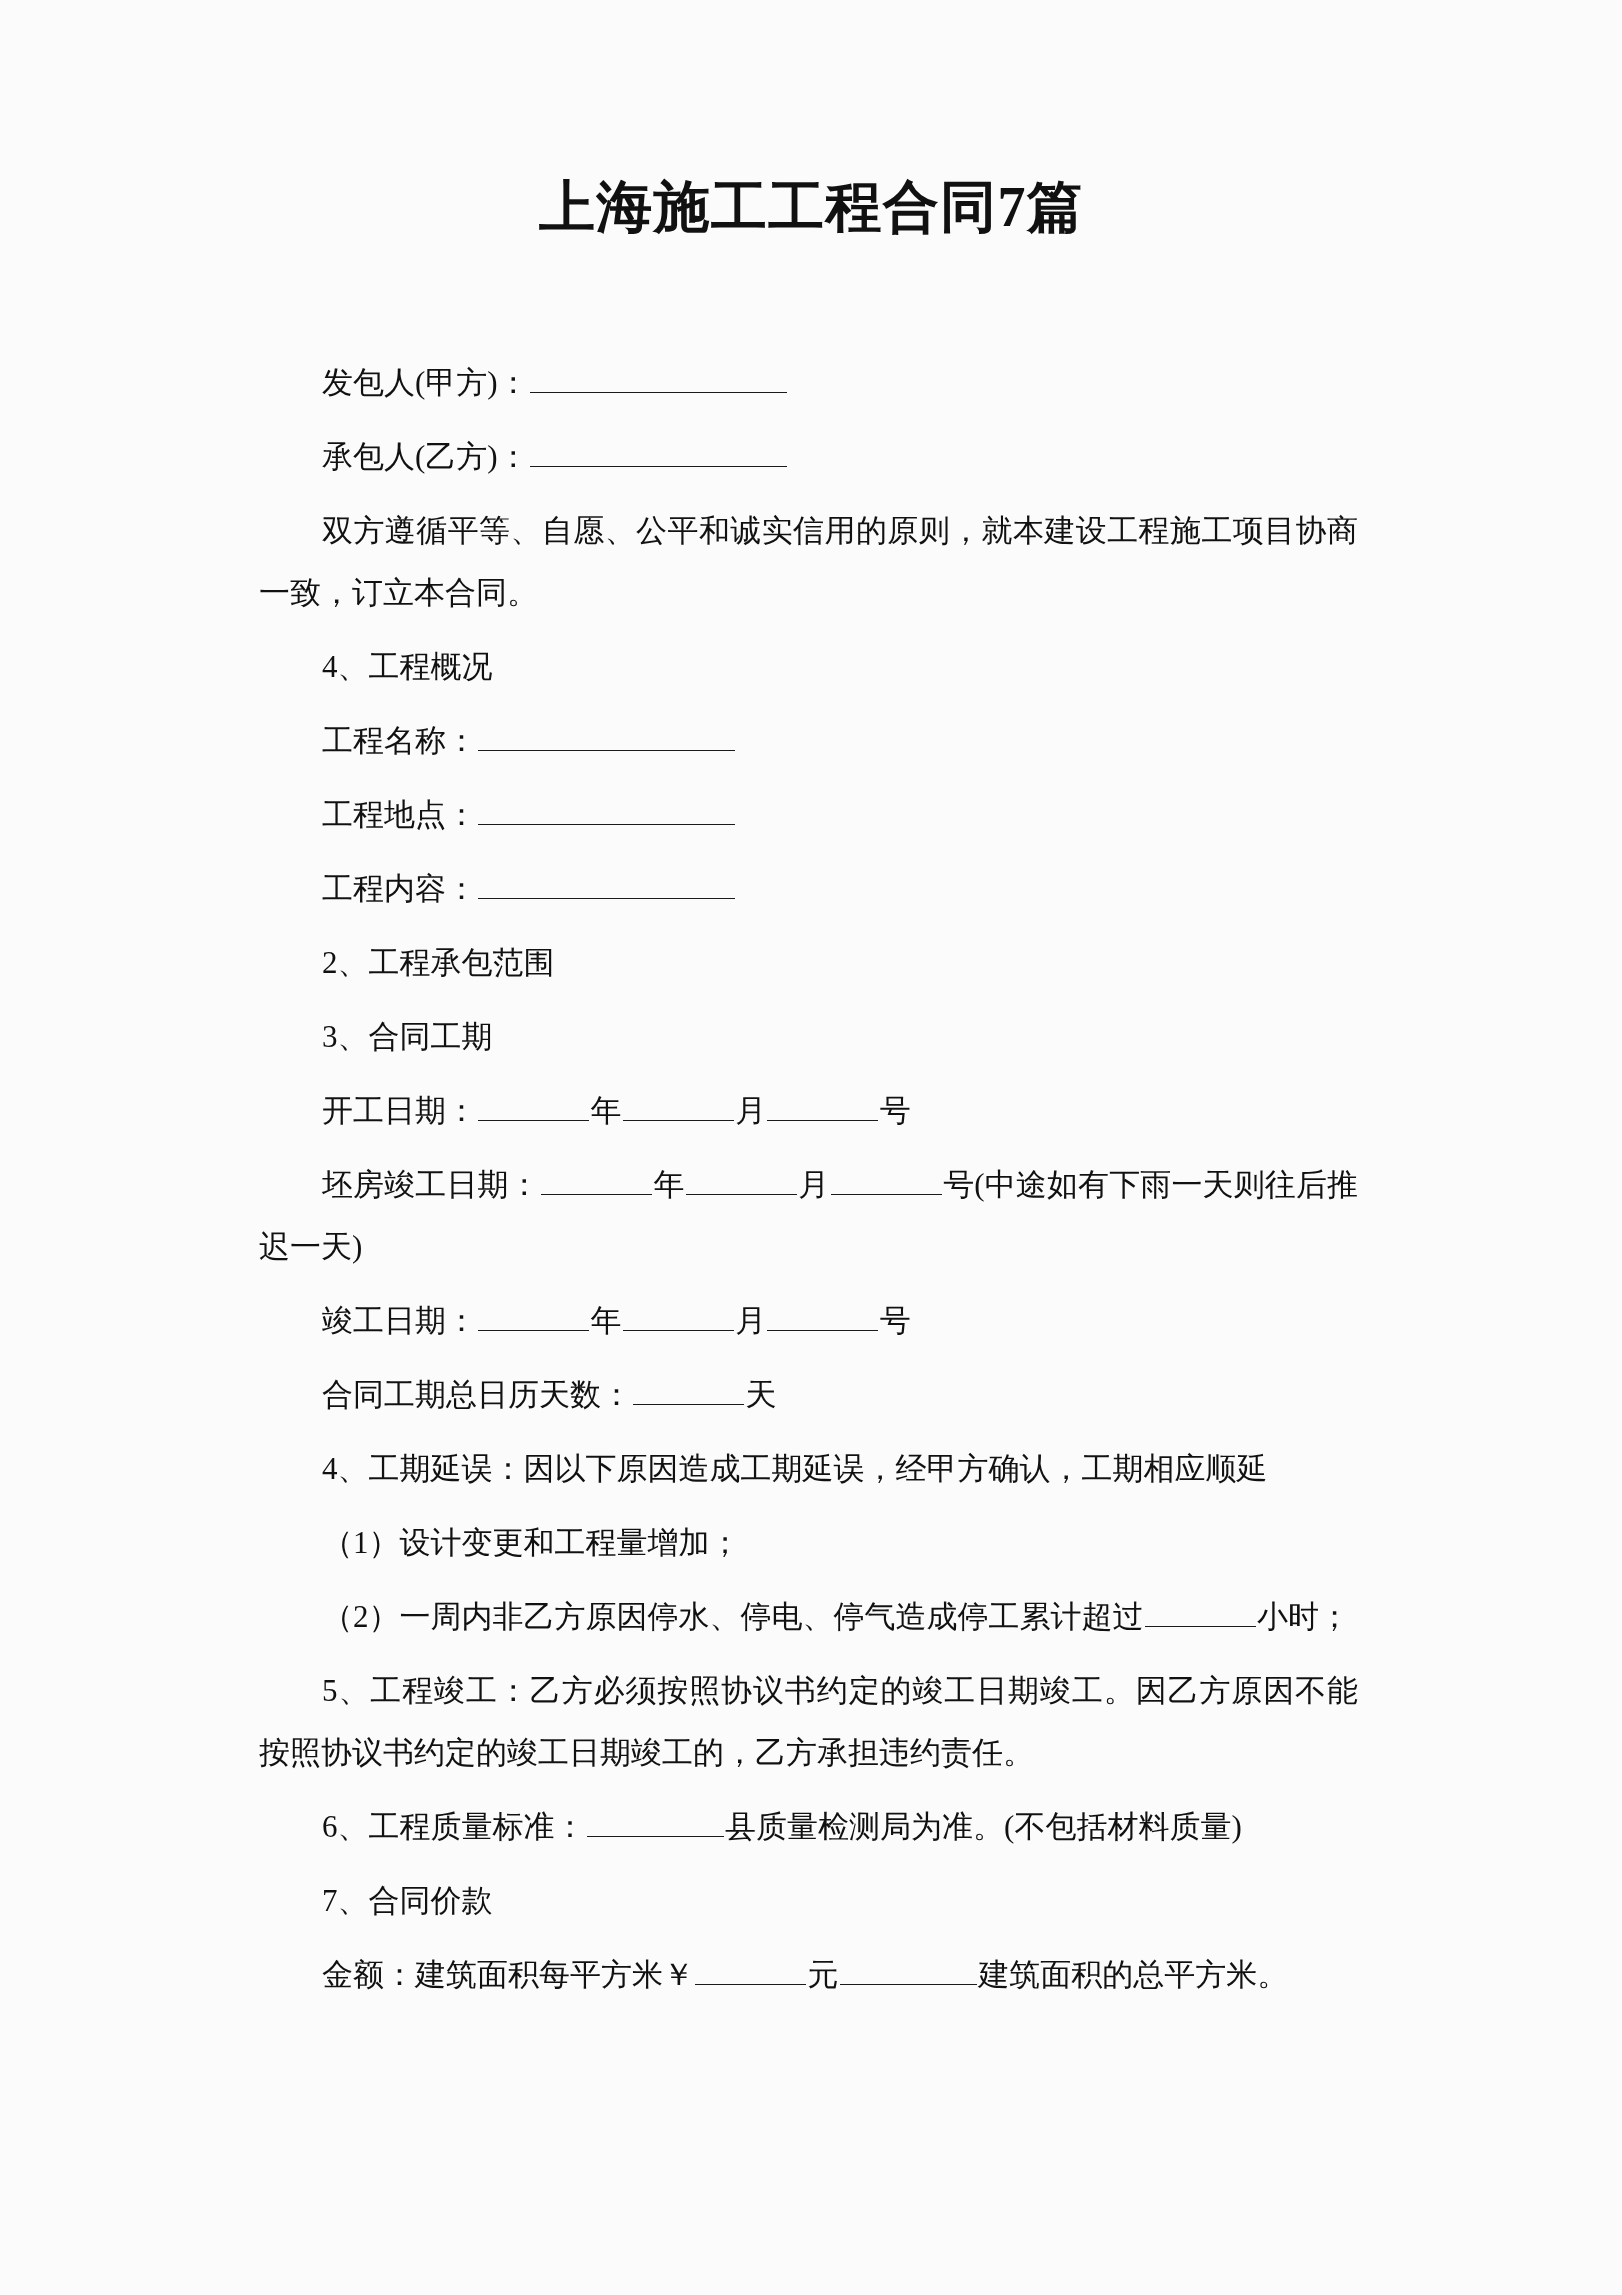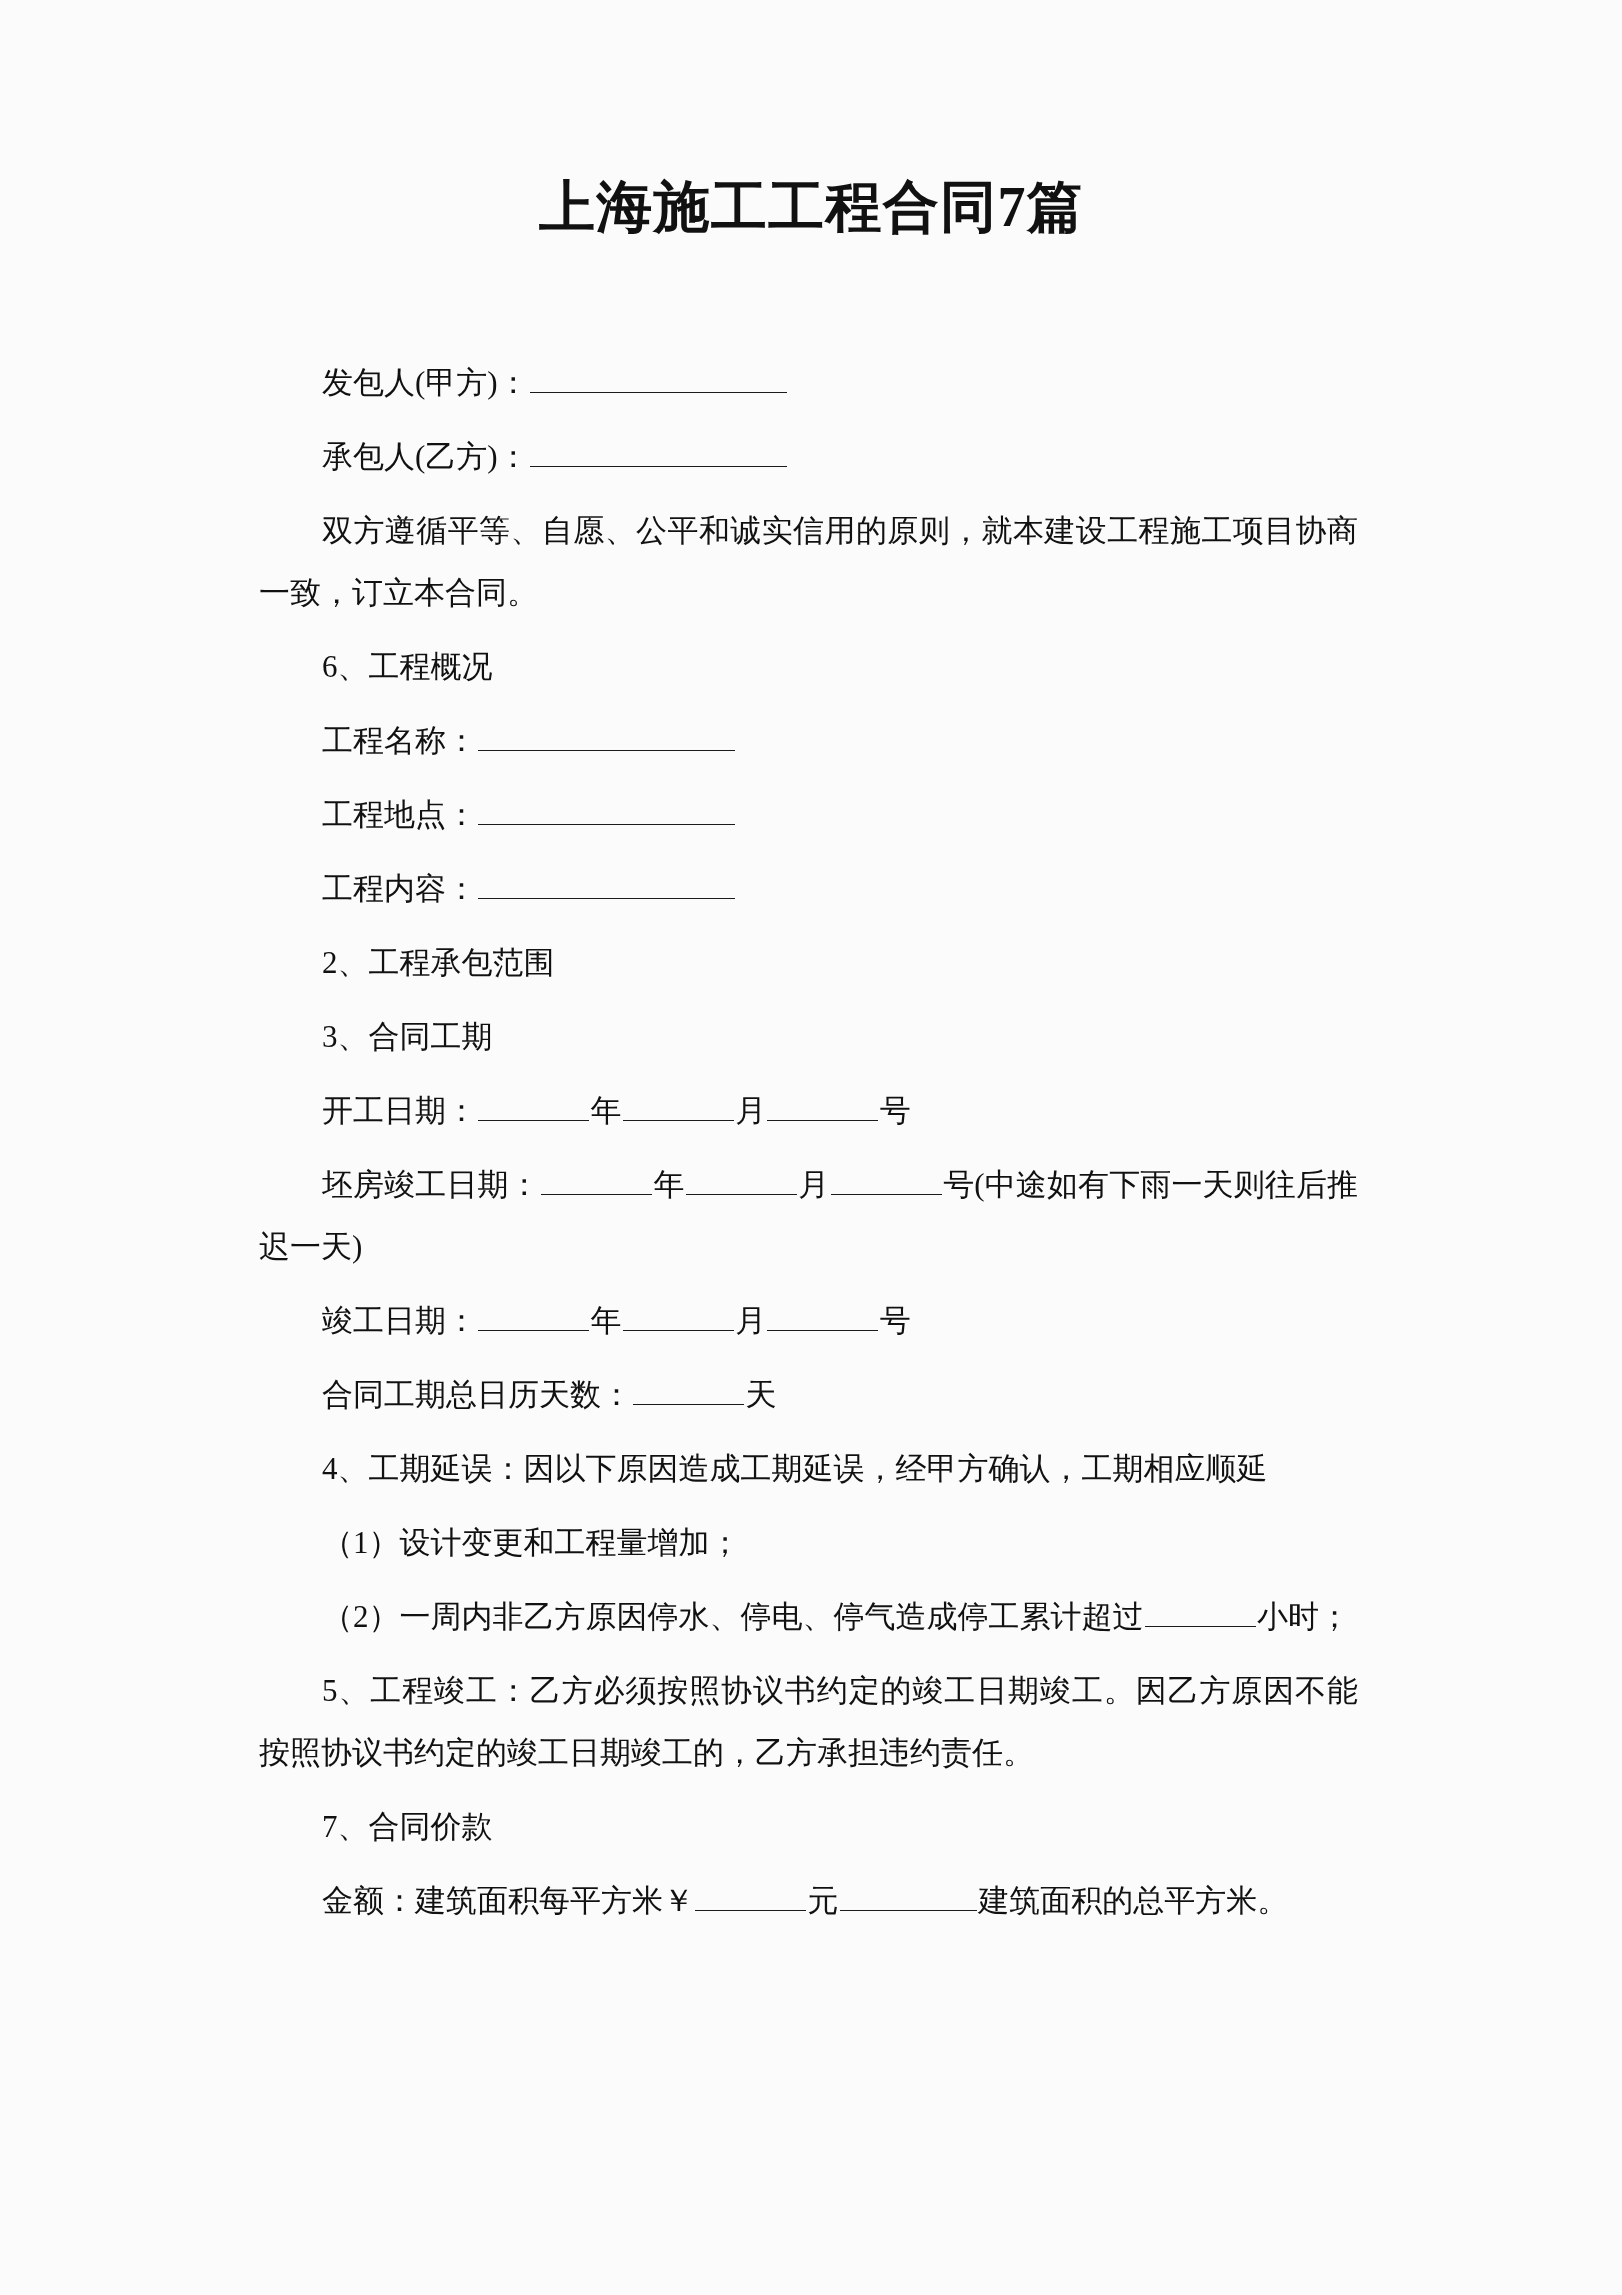--- a/index.html
+++ b/index.html
@@ -84,21 +84,21 @@
   <div class="body-block">
 
     <p class="para indent"><span></span></p>
 
     <p class="para indent"><span>发包人(甲方)：</span><span class="blank w-xl"></span></p>
 
     <p class="para indent"><span>承包人(乙方)：</span><span class="blank w-xl"></span></p>
 
     <p class="para indent"><span>双方遵循平等、自愿、公平和诚实信用的原则，就本建设工程施工项目协商一致，订立本合同。</span></p>
 
-    <p class="para indent"><span>6、工程概况</span></p>
+    <p class="para indent"><span>4、工程概况</span></p>
 
     <p class="para indent"><span>工程名称：</span><span class="blank w-xl"></span></p>
 
     <p class="para indent"><span>工程地点：</span><span class="blank w-xl"></span></p>
 
     <p class="para indent"><span>工程内容：</span><span class="blank w-xl"></span></p>
 
     <p class="para indent"><span>2、工程承包范围</span></p>
 
 
@@ -114,20 +114,21 @@
 
     <p class="para indent"><span>4、工期延误：因以下原因造成工期延误，经甲方确认，工期相应顺延</span></p>
 
     <p class="para indent"><span>（1）设计变更和工程量增加；</span></p>
 
     <p class="para indent"><span>（2）一周内非乙方原因停水、停电、停气造成停工累计超过</span><span class="blank w-s"></span><span>小时；</span></p>
 
 
     <p class="para indent"><span>5、工程竣工：乙方必须按照协议书约定的竣工日期竣工。因乙方原因不能按照协议书约定的竣工日期竣工的，乙方承担违约责任。</span></p>
 
+    <p class="para indent"><span>6、工程质量标准：</span><span class="blank w-m"></span><span>县质量检测局为准。(不包括材料质量)</span></p>
 
     <p class="para indent"><span>7、合同价款</span></p>
 
     <p class="para indent"><span>金额：建筑面积每平方米￥</span><span class="blank w-s"></span><span>元</span><span class="blank w-m"></span><span>建筑面积的总平方米。</span></p>
 
 
   </div>
 </div>
 
 

